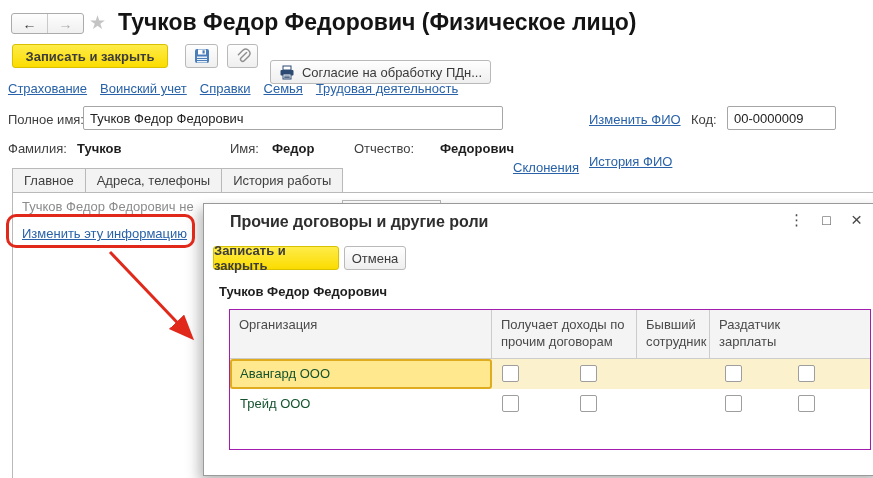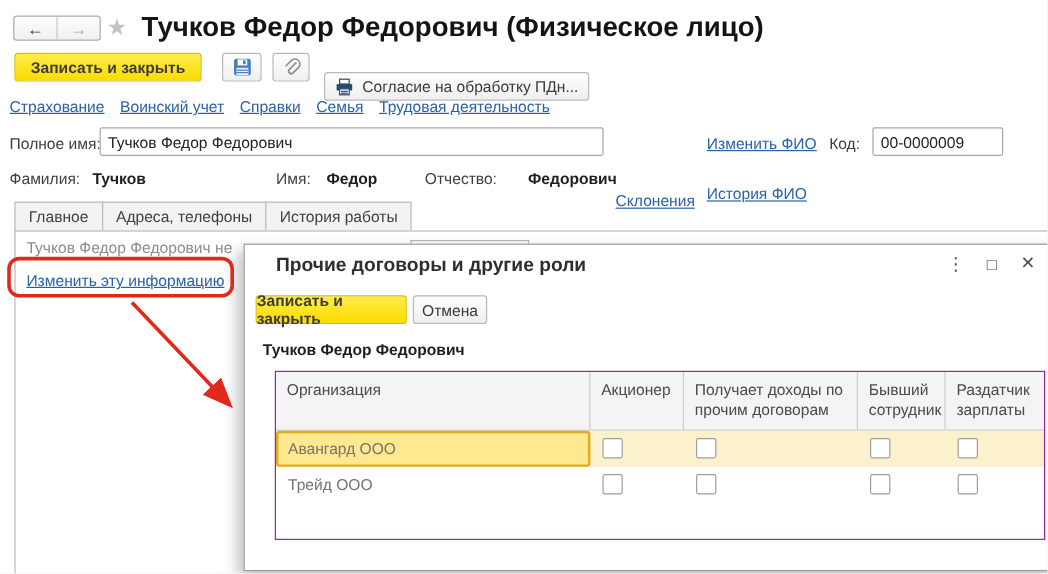--- a/index.html
+++ b/index.html
@@ -76,21 +76,21 @@
   
   .grid { left:9px; top:105px; width:642px; height:141px; border:1px solid #a21caf; background:#fff;margin-left:16px; }
   .grid-head { display:flex; height:49px; background:#f4f4f4; border-bottom:1px solid #cccccc; }
   .gh-cell { padding:6px 4px 0 9px; color:#4a4a4a; line-height:1.32;
     border-right:1px solid #cccccc; overflow:hidden; }
   .gh-cell:last-child { border-right:none; }
   .c1 { width:262px; } .c2 { width:78px; } .c3 { width:145px; } .c4 { width:73px; } .c5 { width:82px; }
   .grid-row { position:relative; height:30px; cursor:pointer; }
   .grid-row.selected { background:#fbf1cc; }
   .org-cell { position:absolute; left:0; top:0; width:262px; height:30px;
-    line-height:30px; padding-left:10px; color:#737373; white-space:nowrap; }
+    line-height:30px; padding-left:10px; color:#14532d; white-space:nowrap; }
   .grid-row.selected .org-cell { background:#ffe88d; border:2px solid #dfac1f;
     border-radius:3px; line-height:26px; padding-left:8px; }
   .cb { position:absolute; top:6px; width:17px; height:17px; background:#fff;
     border:1px solid #9e9e9e; border-radius:2px; cursor:pointer; }
   .cb.p1 { left:272px; } .cb.p2 { left:350px; } .cb.p3 { left:495px; } .cb.p4 { left:568px; }
 </style>
 </head>
 <body>
 
 <div class="screen">
@@ -184,21 +184,20 @@
       <div class="dlg-ctl maxi">□</div>
       <div class="dlg-ctl close">×</div>
     </div>
     <div class="abs btn btn-yellow dlg-save">Записать и закрыть</div>
     <div class="abs btn dlg-cancel">Отмена</div>
     <div class="abs dlg-person">Тучков Федор Федорович</div>
 
     <div class="abs grid">
       <div class="grid-head">
         <div class="gh-cell c1">Организация</div>
-        <div class="gh-cell c2">Акционер</div>
         <div class="gh-cell c3">Получает доходы по прочим договорам</div>
         <div class="gh-cell c4">Бывший сотрудник</div>
         <div class="gh-cell c5">Раздатчик зарплаты</div>
       </div>
 
       <div class="grid-row selected">
         <div class="org-cell">Авангард ООО</div>
         <div class="cb p1"></div>
         <div class="cb p2"></div>
         <div class="cb p3"></div>

